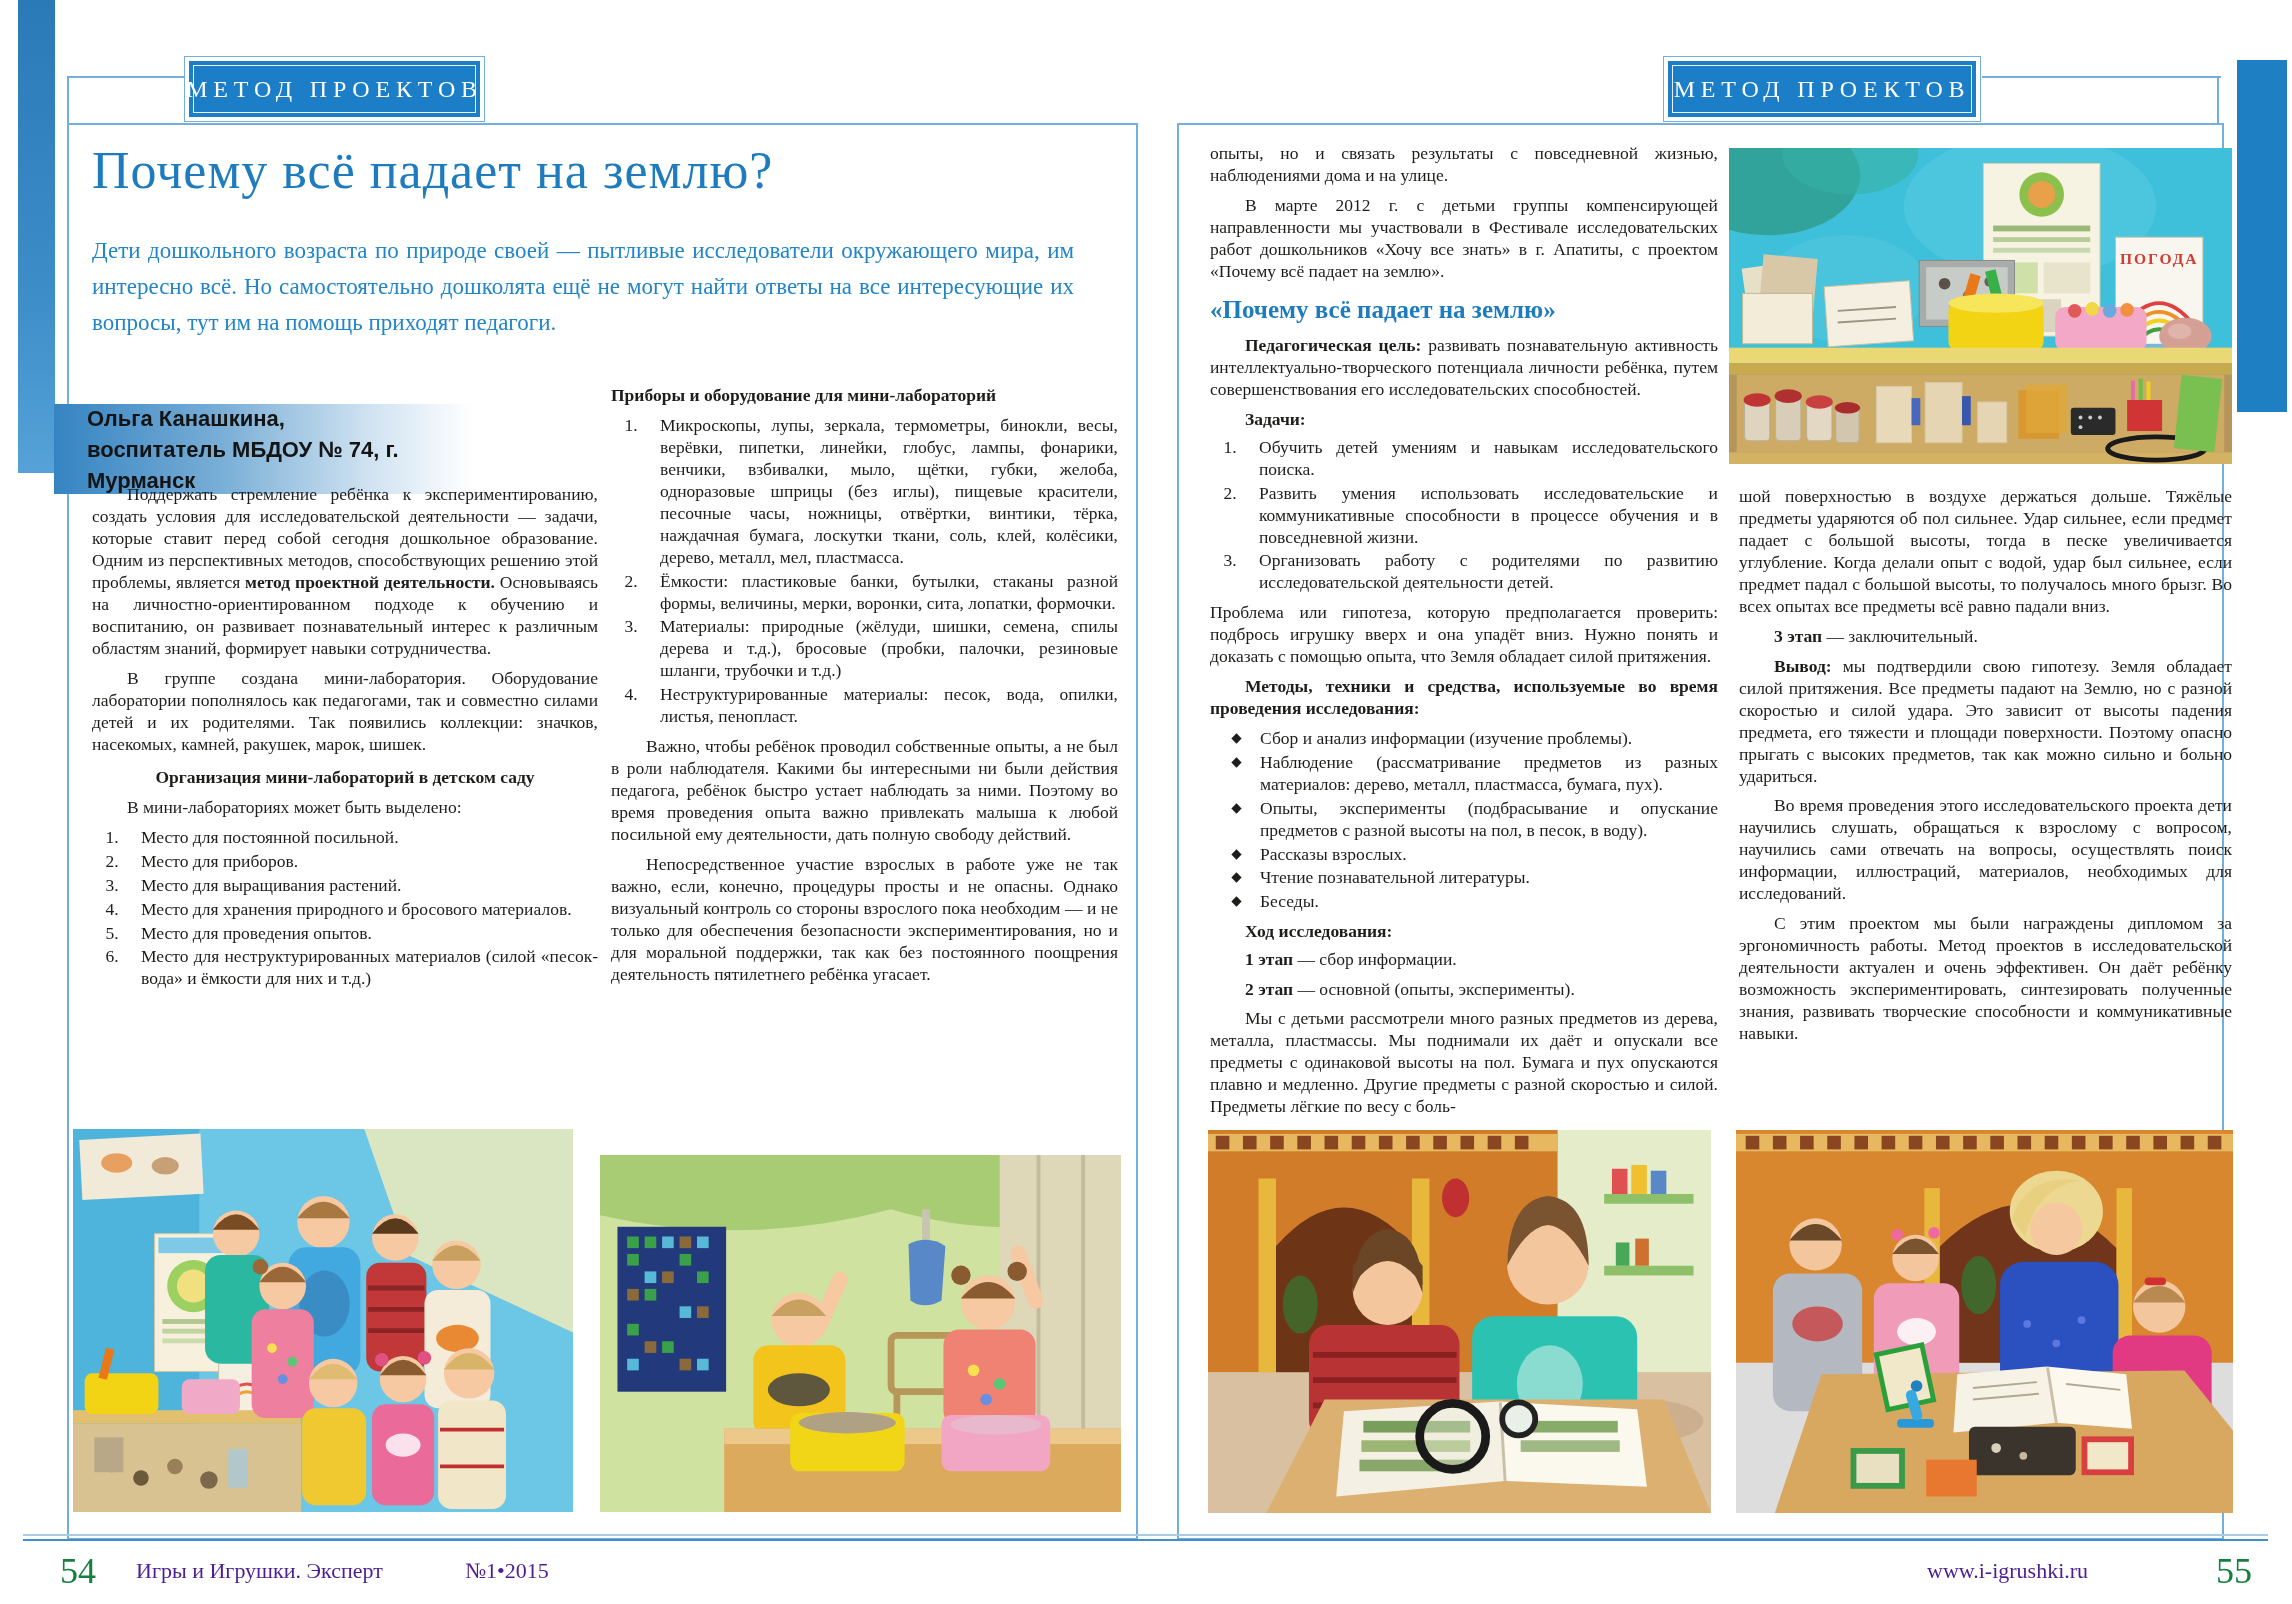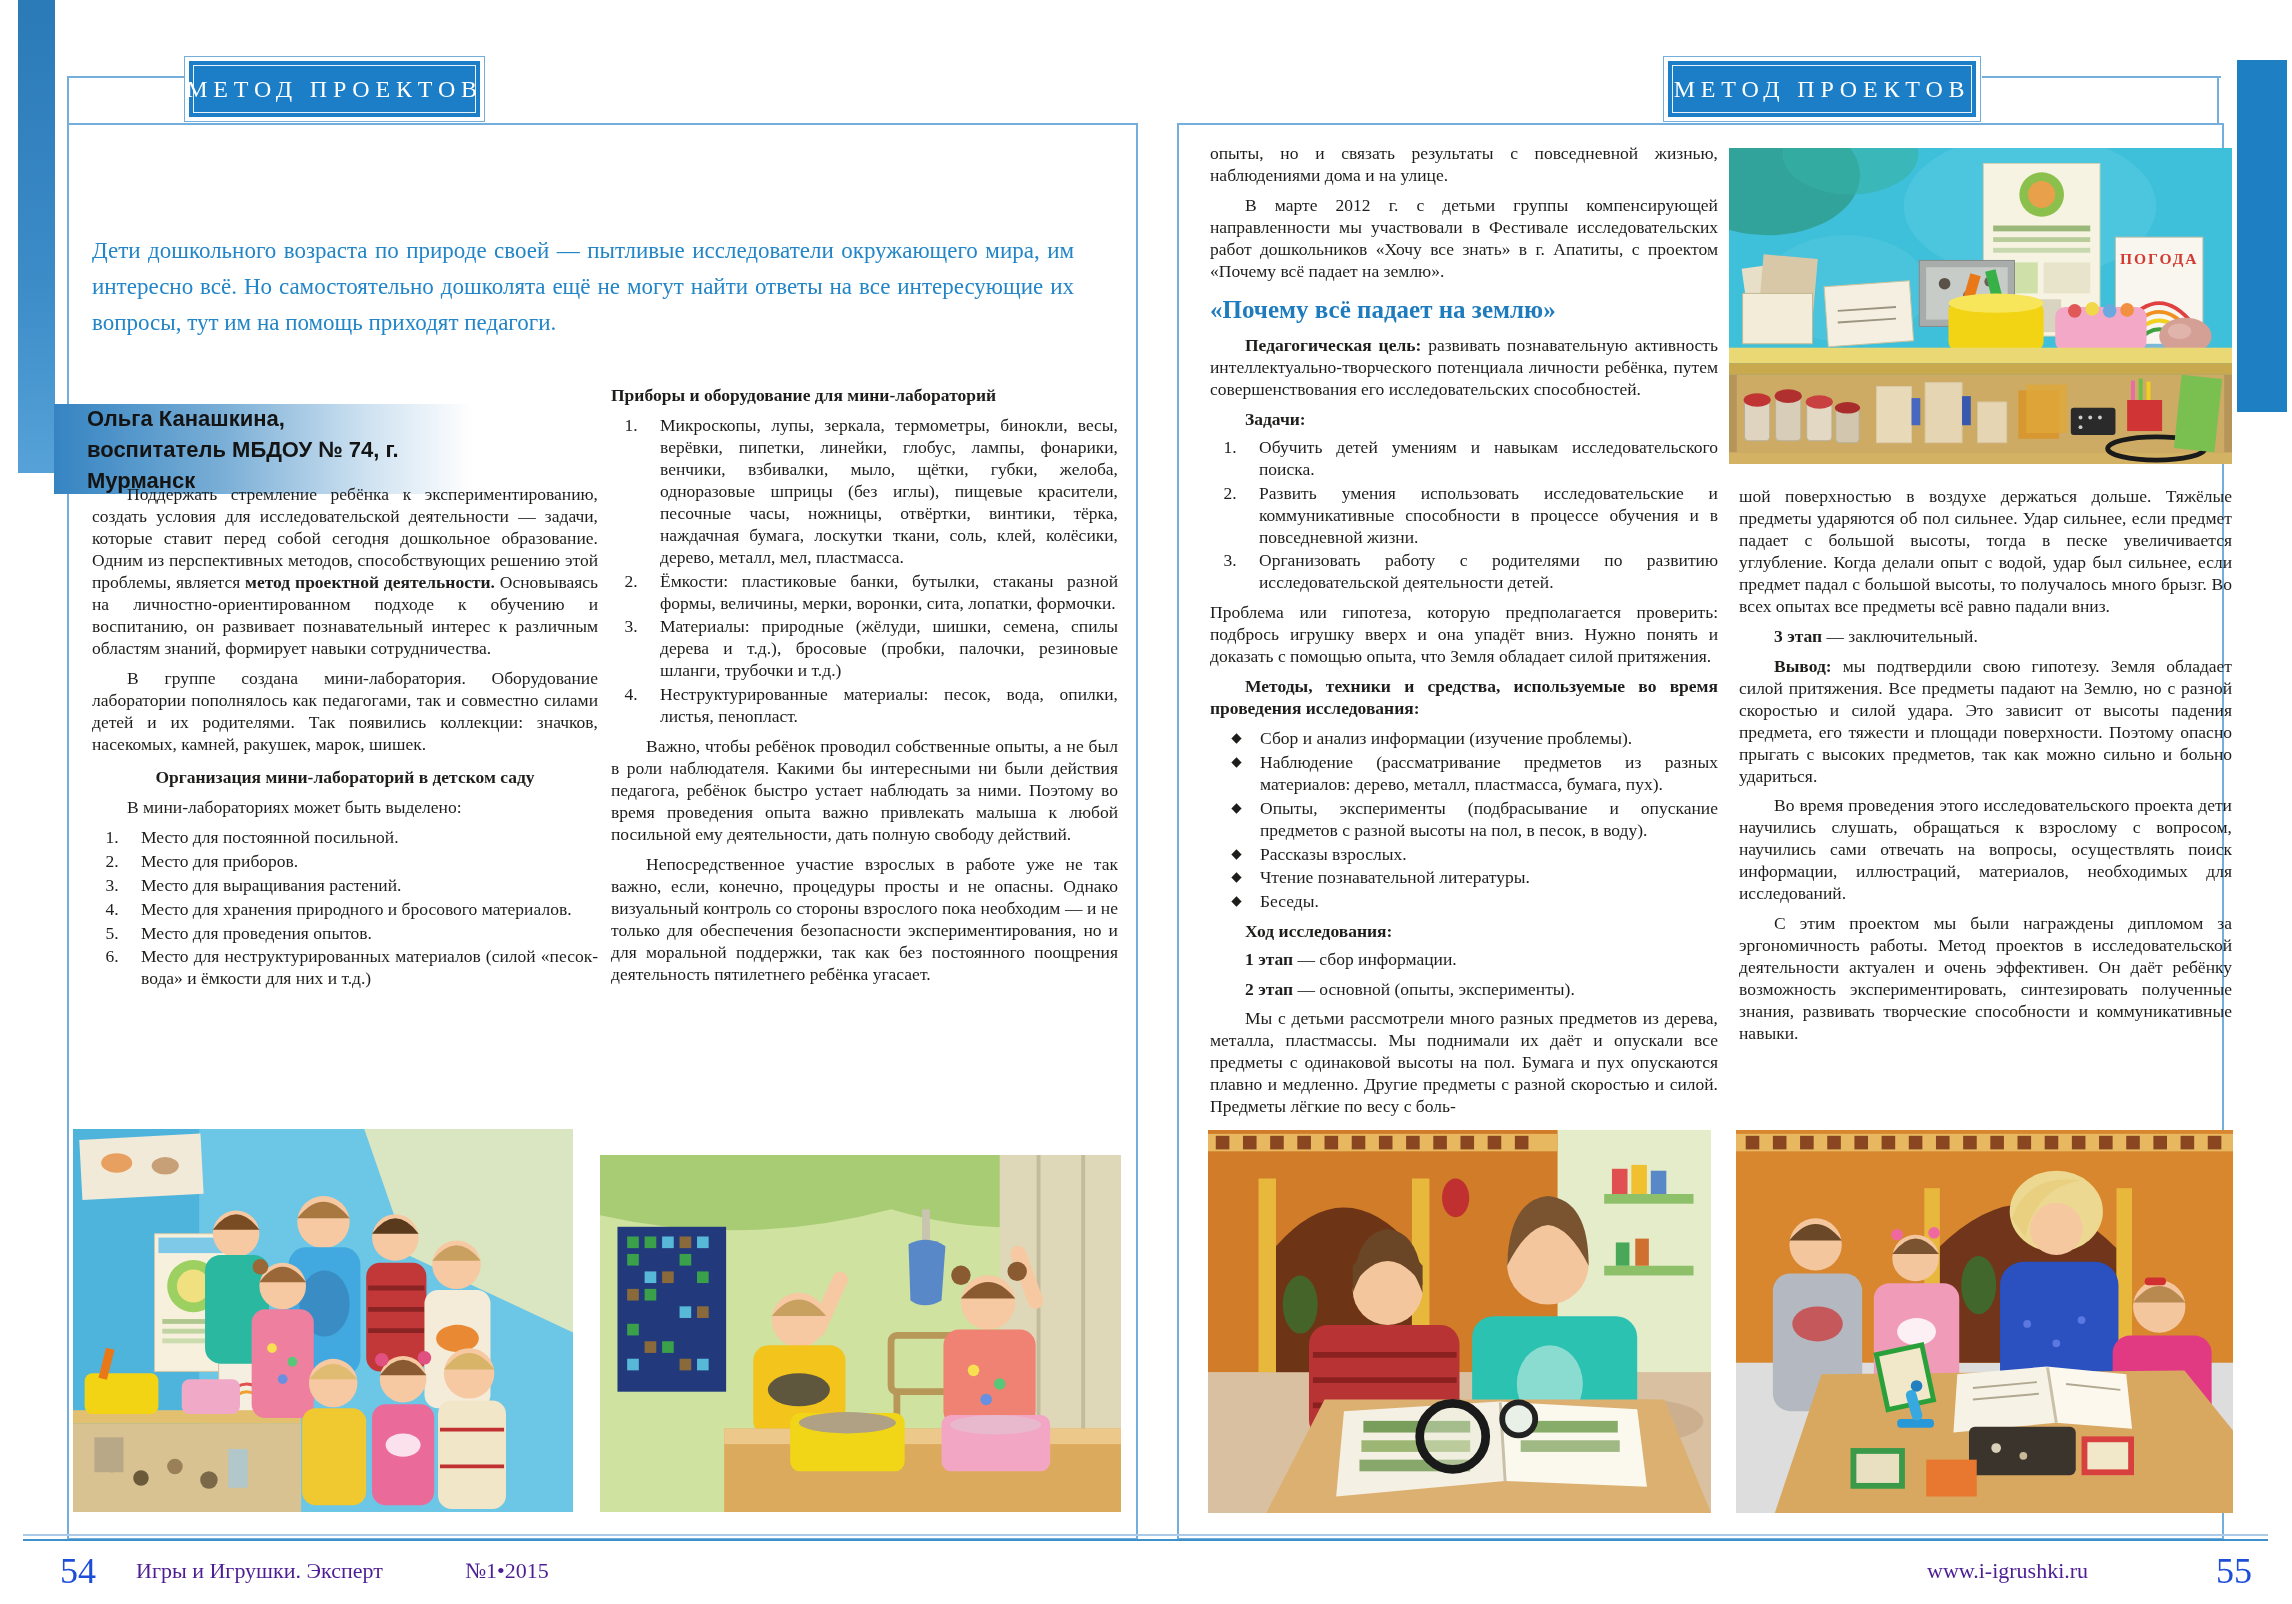--- a/index.html
+++ b/index.html
@@ -62,21 +62,21 @@
   .photo svg{display:block;width:100%;height:100%;}
   #photoTop{left:1729px;top:148px;width:503px;height:316px;}
   #photoL1{left:73px;top:1129px;width:500px;height:383px;}
   #photoL2{left:600px;top:1155px;width:521px;height:357px;}
   #photoR1{left:1208px;top:1130px;width:503px;height:383px;}
   #photoR2{left:1736px;top:1130px;width:497px;height:383px;}
   
   .rule-a{position:absolute;left:23px;top:1534px;width:2245px;height:1.9px;background:#a9cbe7;}
   .rule-b{position:absolute;left:23px;top:1539px;width:2245px;height:1.9px;background:#3e8fca;}
   .fitem{position:absolute;font-size:22px;color:#4c1d95;}
-  .pageno{position:absolute;font-size:36px;color:#1d4ed8;}
+  .pageno{position:absolute;font-size:36px;color:#15803d;}
   #pn54{left:60px;top:1550px;}
   #pn55{left:2216px;top:1550px;}
   #fmag{left:136px;top:1558px;}
   #fissue{left:465px;top:1558px;}
   #furl{left:1927px;top:1558px;}
 </style>
 </head>
 <body>
 
 <div class="spread">
@@ -95,20 +95,21 @@
     <div class="tab-in">
       <span class="tab-label">МЕТОД ПРОЕКТОВ</span>
     </div>
   </div>
   <div class="tab" id="tabR">
     <div class="tab-in">
       <span class="tab-label">МЕТОД ПРОЕКТОВ</span>
     </div>
   </div>
 
+  <div class="title">Почему всё падает на землю?</div>
   <div class="lead">Дети дошкольного возраста по природе своей — пытливые исследователи окружающего мира, им интересно всё. Но самостоятельно дошколята ещё не могут найти ответы на все интересующие их вопросы, тут им на помощь приходят педагоги.</div>
   <div class="author">
     <span>Ольга Канашкина,</span>
     <span>воспитатель МБДОУ № 74, г. Мурманск</span>
   </div>
 
   <div class="col" id="colL1">
       <div class="blk p">Поддержать стремление ребёнка к экспериментированию, создать условия для исследовательской деятельности — задачи, которые ставит перед собой сегодня дошкольное образование. Одним из перспективных методов, способствующих решению этой проблемы, является <b>метод проектной деятельности.</b> Основываясь на личностно-ориентированном подходе к обучению и воспитанию, он развивает познавательный интерес к различным областям знаний, формирует навыки сотрудничества.</div>
       <div class="blk p">В группе создана мини-лаборатория. Оборудование лаборатории пополнялось как педагогами, так и совместно силами детей и их родителями. Так появились коллекции: значков, насекомых, камней, ракушек, марок, шишек.</div>
       <div class="blk hc">Организация мини-лабораторий в детском саду</div>

